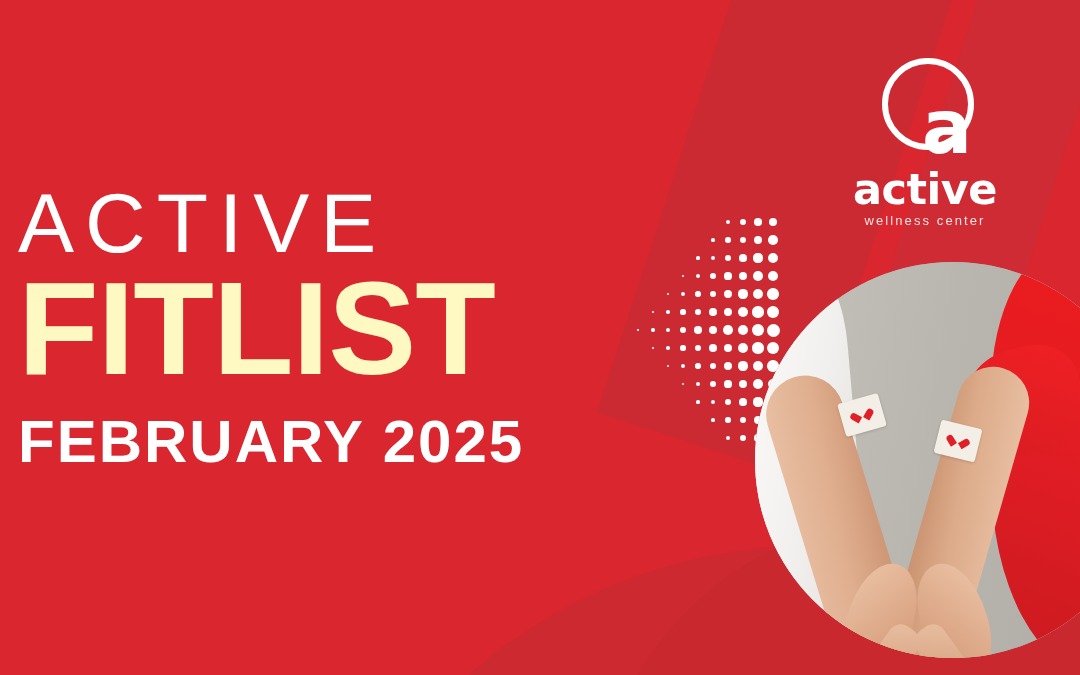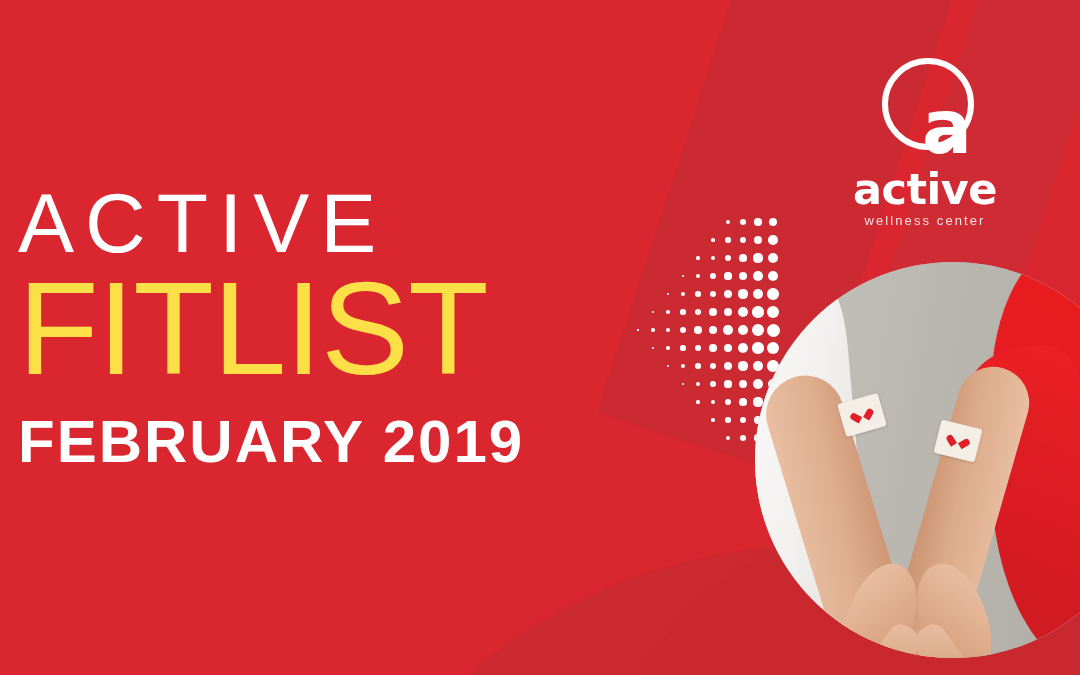--- a/index.html
+++ b/index.html
@@ -62,23 +62,23 @@
   .line-active {
     font-size:84px;
     line-height:0.96;
     font-weight:300;
     letter-spacing:11px;
     color:#ffffff;
   }
   .line-fitlist {
     font-size:132px;
     line-height:0.93;
-    font-weight:400;
+    font-weight:700;
     letter-spacing:-1px;
-    color:#fde047;
+    color:#fef9c3;
     margin-top:4px;
   }
   .line-month {
     font-size:60px;
     line-height:1.0;
     font-weight:700;
     letter-spacing:2px;
     color:#ffffff;
     margin-top:22px;
   }
@@ -357,21 +357,21 @@
       <span class="dot" style="width: 9.64583px; height: 9.64583px; left: 134.177px; top: 197.177px;"></span>
       <span class="dot" style="width: 4.22859px; height: 4.22859px; left: 91.8857px; top: 217.886px;"></span>
       <span class="dot" style="width: 5.90671px; height: 5.90671px; left: 106.047px; top: 217.047px;"></span>
       <span class="dot" style="width: 7.47609px; height: 7.47609px; left: 120.262px; top: 216.262px;"></span>
       <span class="dot" style="width: 8.975px; height: 8.975px; left: 134.512px; top: 215.512px;"></span>
     </div>
 
   <div class="headline">
     <div class="line-active">ACTIVE</div>
     <div class="line-fitlist">FITLIST</div>
-    <div class="line-month">FEBRUARY 2019</div>
+    <div class="line-month">FEBRUARY 2025</div>
   </div>
 
   <div class="photo-circle">
     <div class="photo-inner">
       <div class="ph-bg"></div>
       <div class="ph-shirt-red"></div>
       <div class="ph-shirt-red-sleeve"></div>
       <div class="ph-shirt-white"></div>
       <div class="ph-arm-left"></div>
       <div class="ph-arm-right"></div>

